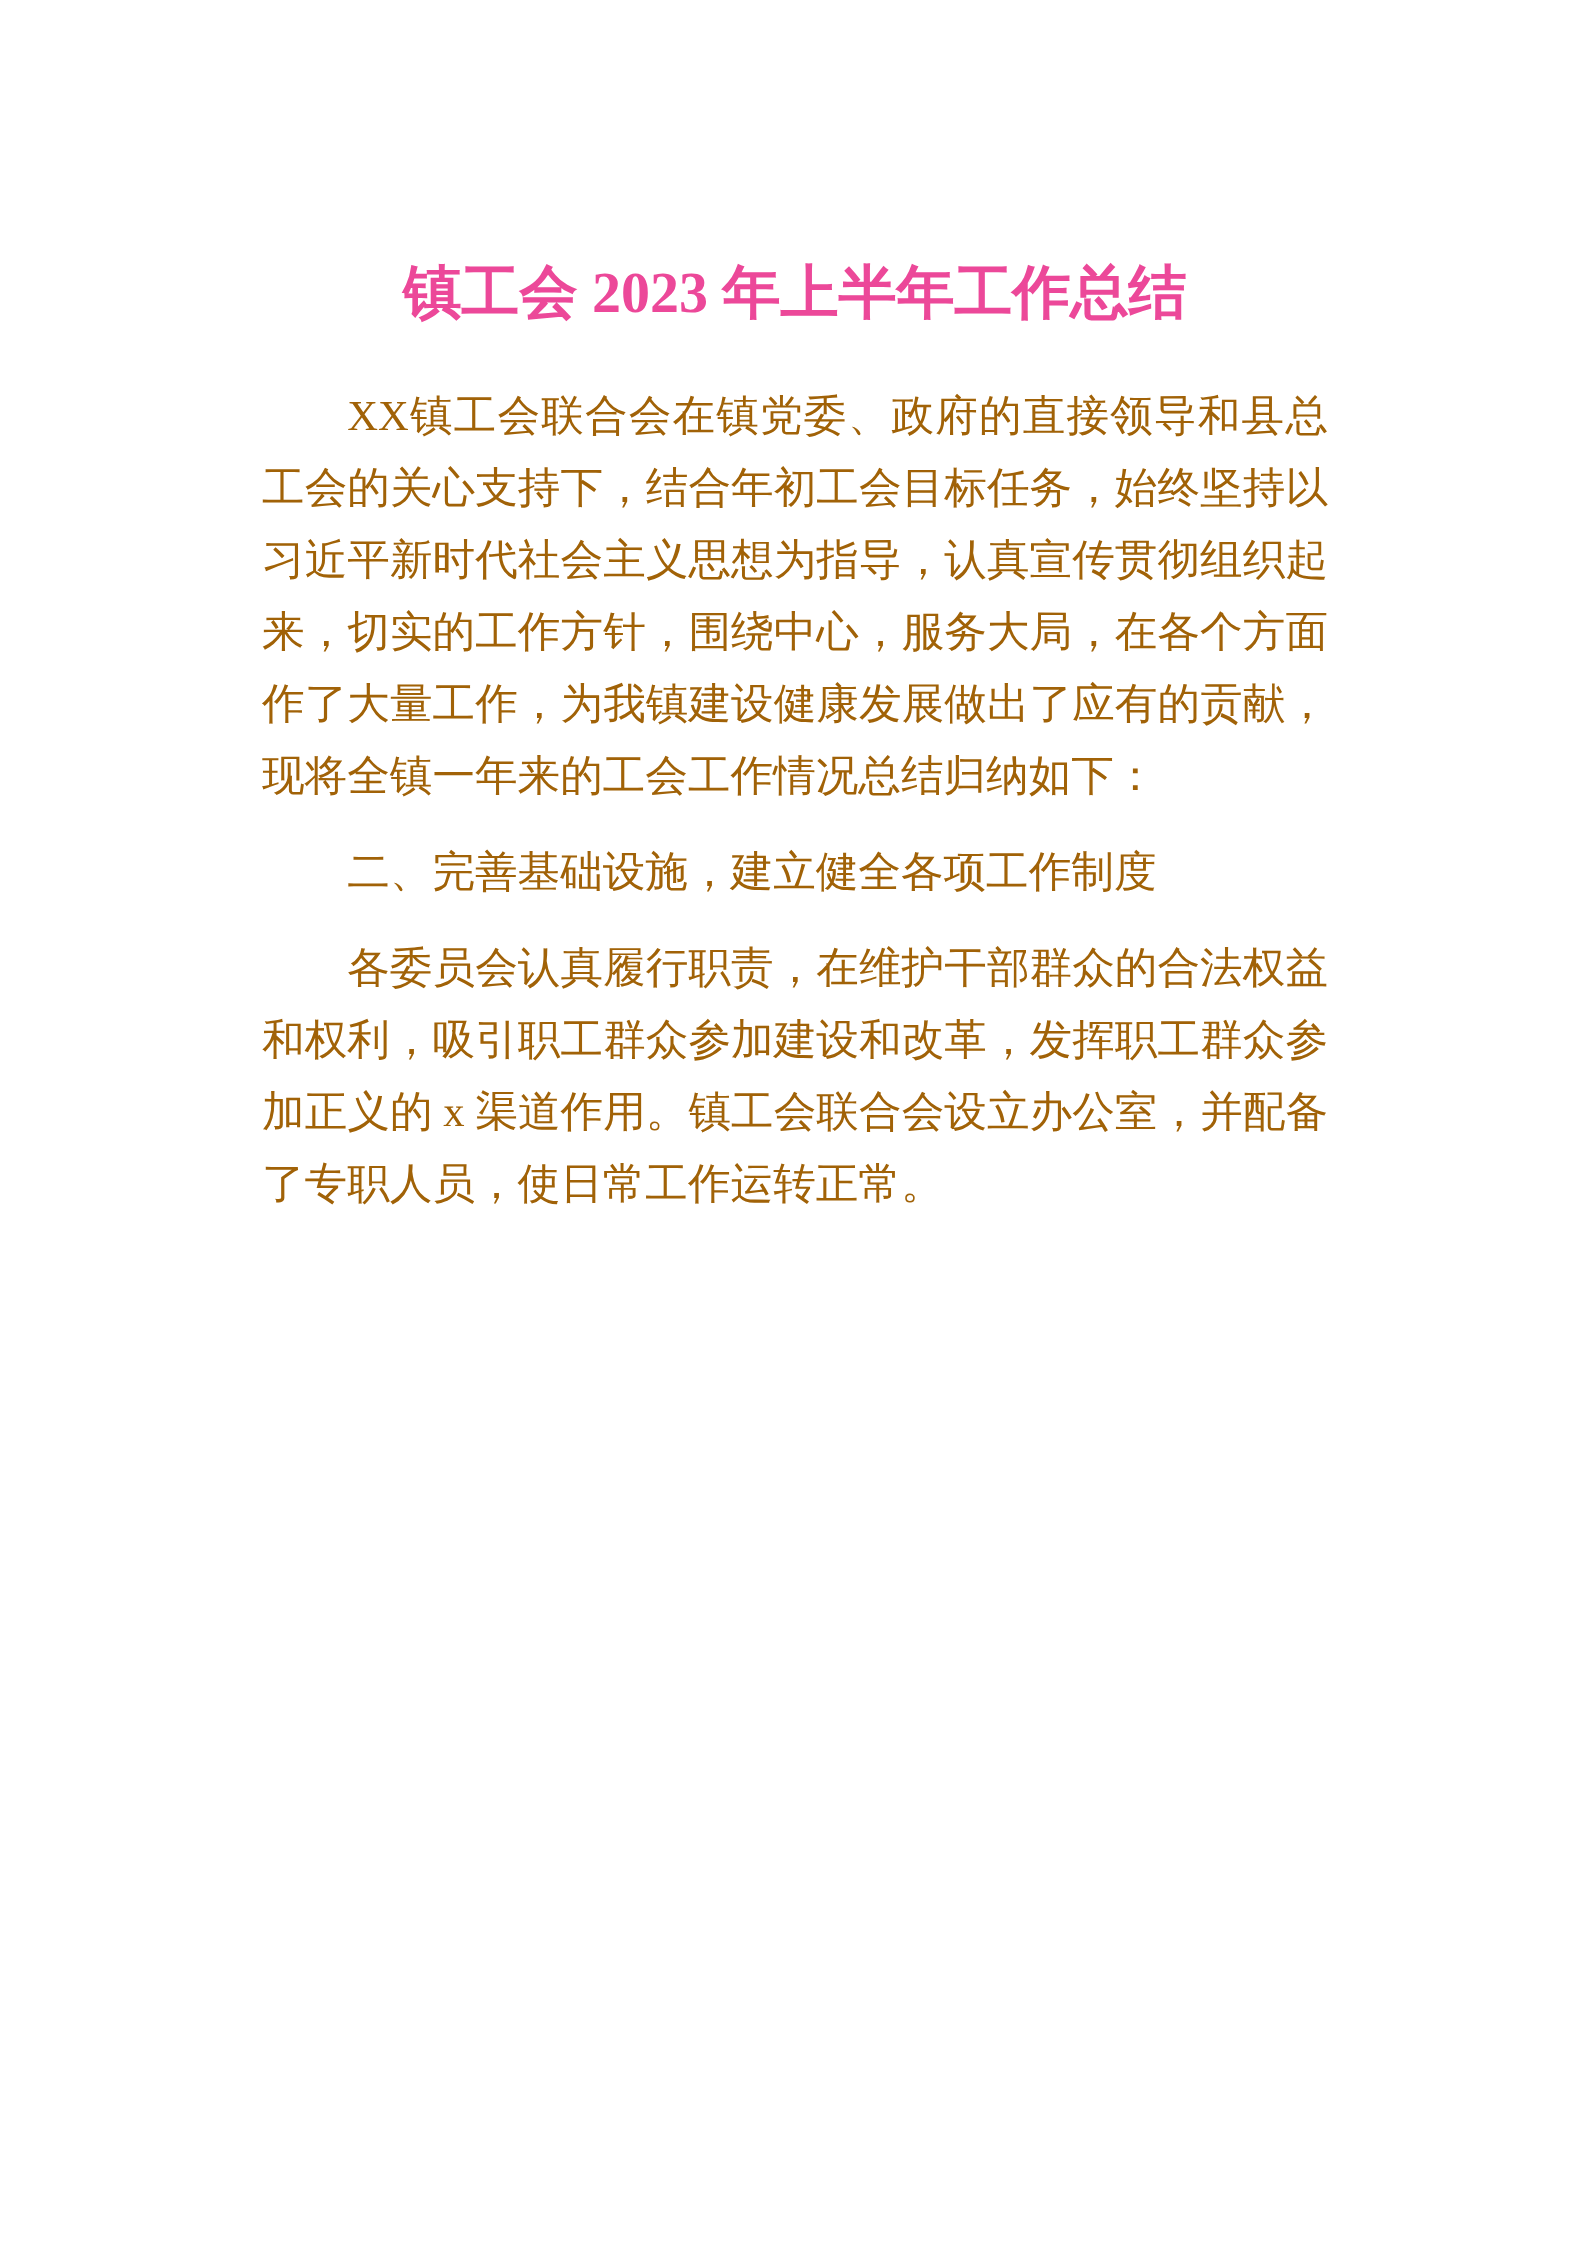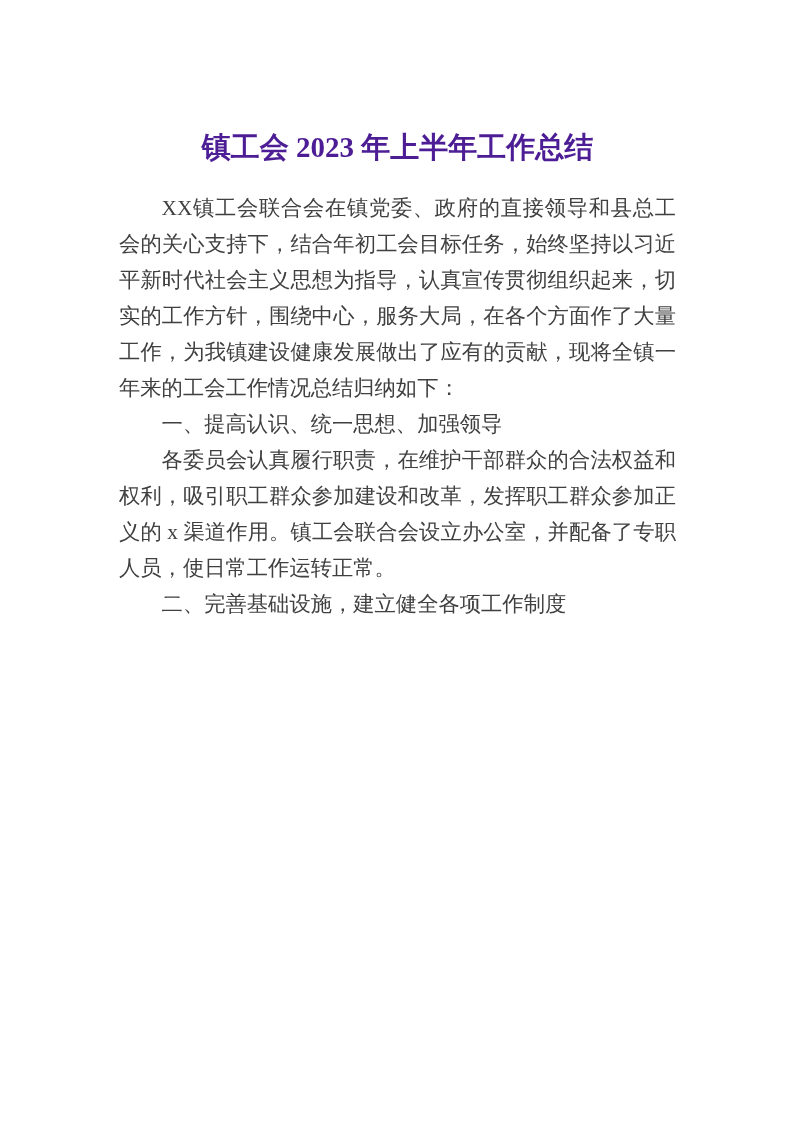--- a/index.html
+++ b/index.html
@@ -19,52 +19,51 @@
     overflow: hidden;
     font-family: "Liberation Serif", "DejaVu Serif", serif;
   }
   .doc-title {
     margin: 0 0 23px 0;
     font-family: "Liberation Serif", "DejaVu Serif", serif;
     font-weight: bold;
     font-size: 29px;
     line-height: 40px;
     text-align: center;
-    color: #4c1d95;
+    color: #ec4899;
     white-space: nowrap;
   }
   .para {
-    margin: 0;
+    margin: 12px;
     font-size: 21.3px;
     line-height: 36px;
     text-align: justify;
     text-justify: inter-ideograph;
     text-indent: 2em;
-    color: #404040;
+    color: #a16207;
     word-break: break-all;
   }
   .bold-lead {
     font-family: "Liberation Sans", "DejaVu Sans", sans-serif;
     font-weight: bold;
   }
 </style>
 </head>
 <body>
 
 <div class="page">
 
   <h1 class="doc-title">镇工会 2023 年上半年工作总结</h1>
 
   <div>
 
     <p class="para">XX镇工会联合会在镇党委、政府的直接领导和县总工会的关心支持下，结合年初工会目标任务，始终坚持以习近平新时代社会主义思想为指导，认真宣传贯彻组织起来，切实的工作方针，围绕中心，服务大局，在各个方面作了大量工作，为我镇建设健康发展做出了应有的贡献，现将全镇一年来的工会工作情况总结归纳如下：</p>
 
-    <p class="para">一、提高认识、统一思想、加强领导</p>
 
 
+    <p class="para">二、完善基础设施，建立健全各项工作制度</p>
+
     <p class="para">各委员会认真履行职责，在维护干部群众的合法权益和权利，吸引职工群众参加建设和改革，发挥职工群众参加正义的 x 渠道作用。镇工会联合会设立办公室，并配备了专职人员，使日常工作运转正常。</p>
-
-    <p class="para">二、完善基础设施，建立健全各项工作制度</p>
 
 
   </div>
 
 </div>
 
 </body></html>

